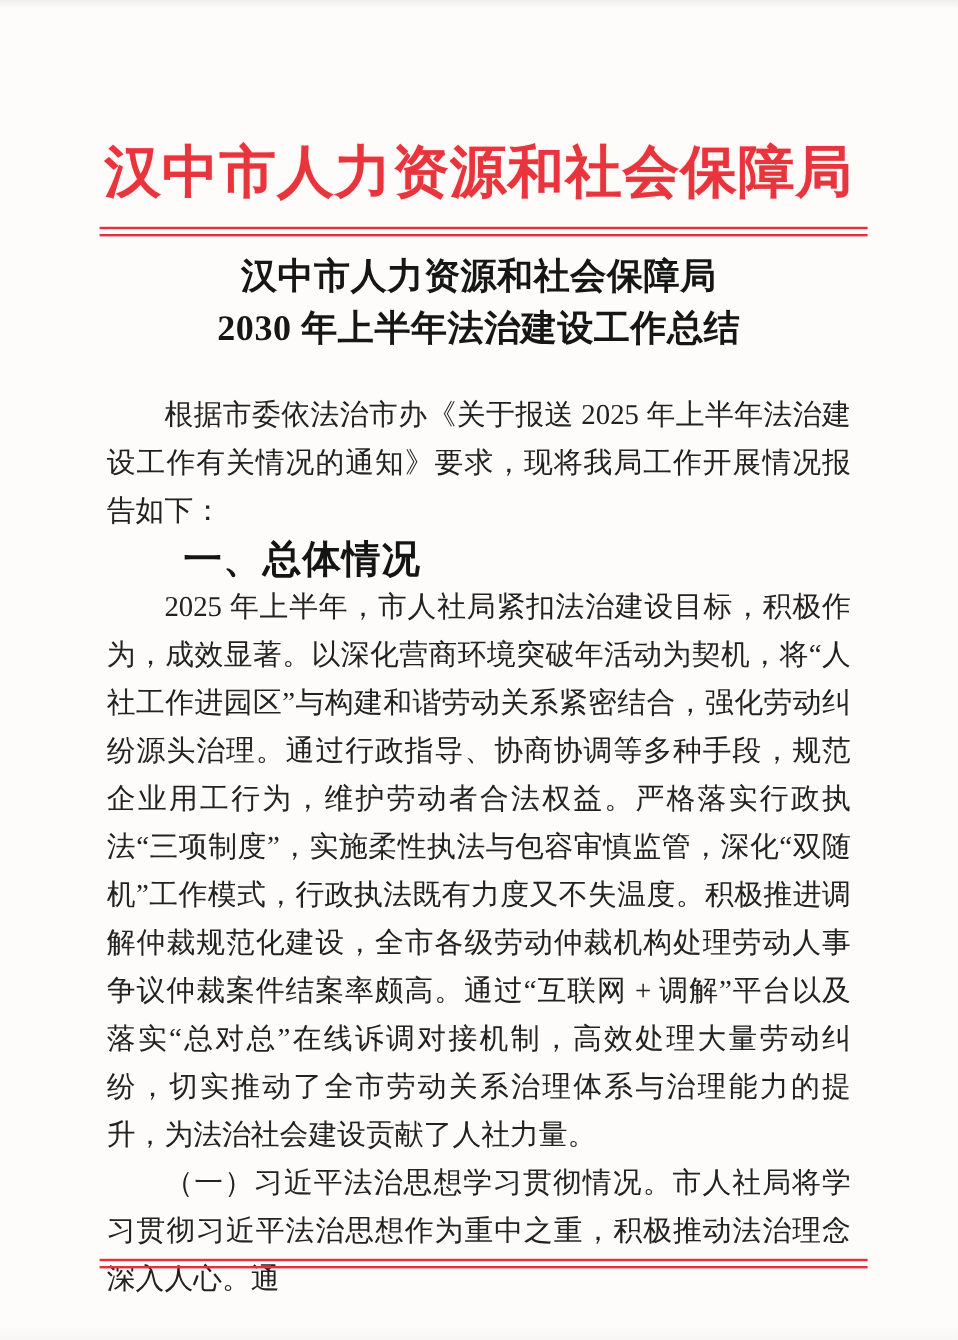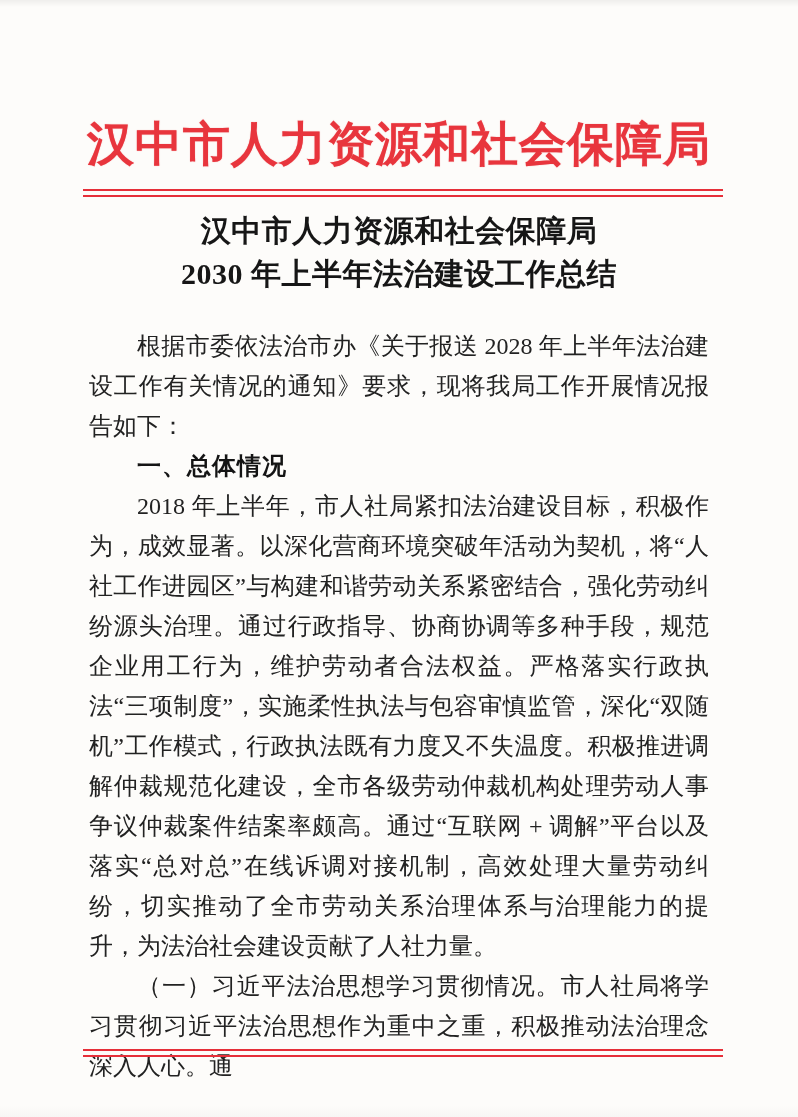--- a/index.html
+++ b/index.html
@@ -51,41 +51,41 @@
     font-size: 24px; line-height: 40px;
     text-align: justify;
     text-justify: inter-ideograph;
     color: #222;
   }
   .doc-body p { margin: 0; text-indent: 2em; }
   .section-heading {
     margin: 0; text-indent: 2em;
     font-family: "Liberation Sans", "DejaVu Sans", sans-serif;
     font-weight: 700;
-    font-size: 24px; line-height: 40px;
+    font-size: 32px; line-height: 40px;
     color: #141414;
     letter-spacing: 1px;
   }
 </style>
 </head>
 <body>
 
 <div class="page">
 
   <div class="letterhead">汉中市人力资源和社会保障局</div>
 
   <div class="double-rule rule-top"></div>
 
   <div class="doc-title">
     <div>汉中市人力资源和社会保障局</div>
     <div>2030 年上半年法治建设工作总结</div>
   </div>
 
   <div class="doc-body">
-    <p>根据市委依法治市办《关于报送 2028 年上半年法治建设工作有关情况的通知》要求，现将我局工作开展情况报告如下：</p>
+    <p>根据市委依法治市办《关于报送 2025 年上半年法治建设工作有关情况的通知》要求，现将我局工作开展情况报告如下：</p>
     <p class="section-heading">一、总体情况</p>
-    <p>2018 年上半年，市人社局紧扣法治建设目标，积极作为，成效显著。以深化营商环境突破年活动为契机，将“人社工作进园区”与构建和谐劳动关系紧密结合，强化劳动纠纷源头治理。通过行政指导、协商协调等多种手段，规范企业用工行为，维护劳动者合法权益。严格落实行政执法“三项制度”，实施柔性执法与包容审慎监管，深化“双随机”工作模式，行政执法既有力度又不失温度。积极推进调解仲裁规范化建设，全市各级劳动仲裁机构处理劳动人事争议仲裁案件结案率颇高。通过“互联网 + 调解”平台以及落实“总对总”在线诉调对接机制，高效处理大量劳动纠纷，切实推动了全市劳动关系治理体系与治理能力的提升，为法治社会建设贡献了人社力量。</p>
+    <p>2025 年上半年，市人社局紧扣法治建设目标，积极作为，成效显著。以深化营商环境突破年活动为契机，将“人社工作进园区”与构建和谐劳动关系紧密结合，强化劳动纠纷源头治理。通过行政指导、协商协调等多种手段，规范企业用工行为，维护劳动者合法权益。严格落实行政执法“三项制度”，实施柔性执法与包容审慎监管，深化“双随机”工作模式，行政执法既有力度又不失温度。积极推进调解仲裁规范化建设，全市各级劳动仲裁机构处理劳动人事争议仲裁案件结案率颇高。通过“互联网 + 调解”平台以及落实“总对总”在线诉调对接机制，高效处理大量劳动纠纷，切实推动了全市劳动关系治理体系与治理能力的提升，为法治社会建设贡献了人社力量。</p>
     <p>（一）习近平法治思想学习贯彻情况。市人社局将学习贯彻习近平法治思想作为重中之重，积极推动法治理念深入人心。通</p>
   </div>
 
   <div class="double-rule rule-bottom"></div>
 
 </div>
 
 </body></html>

